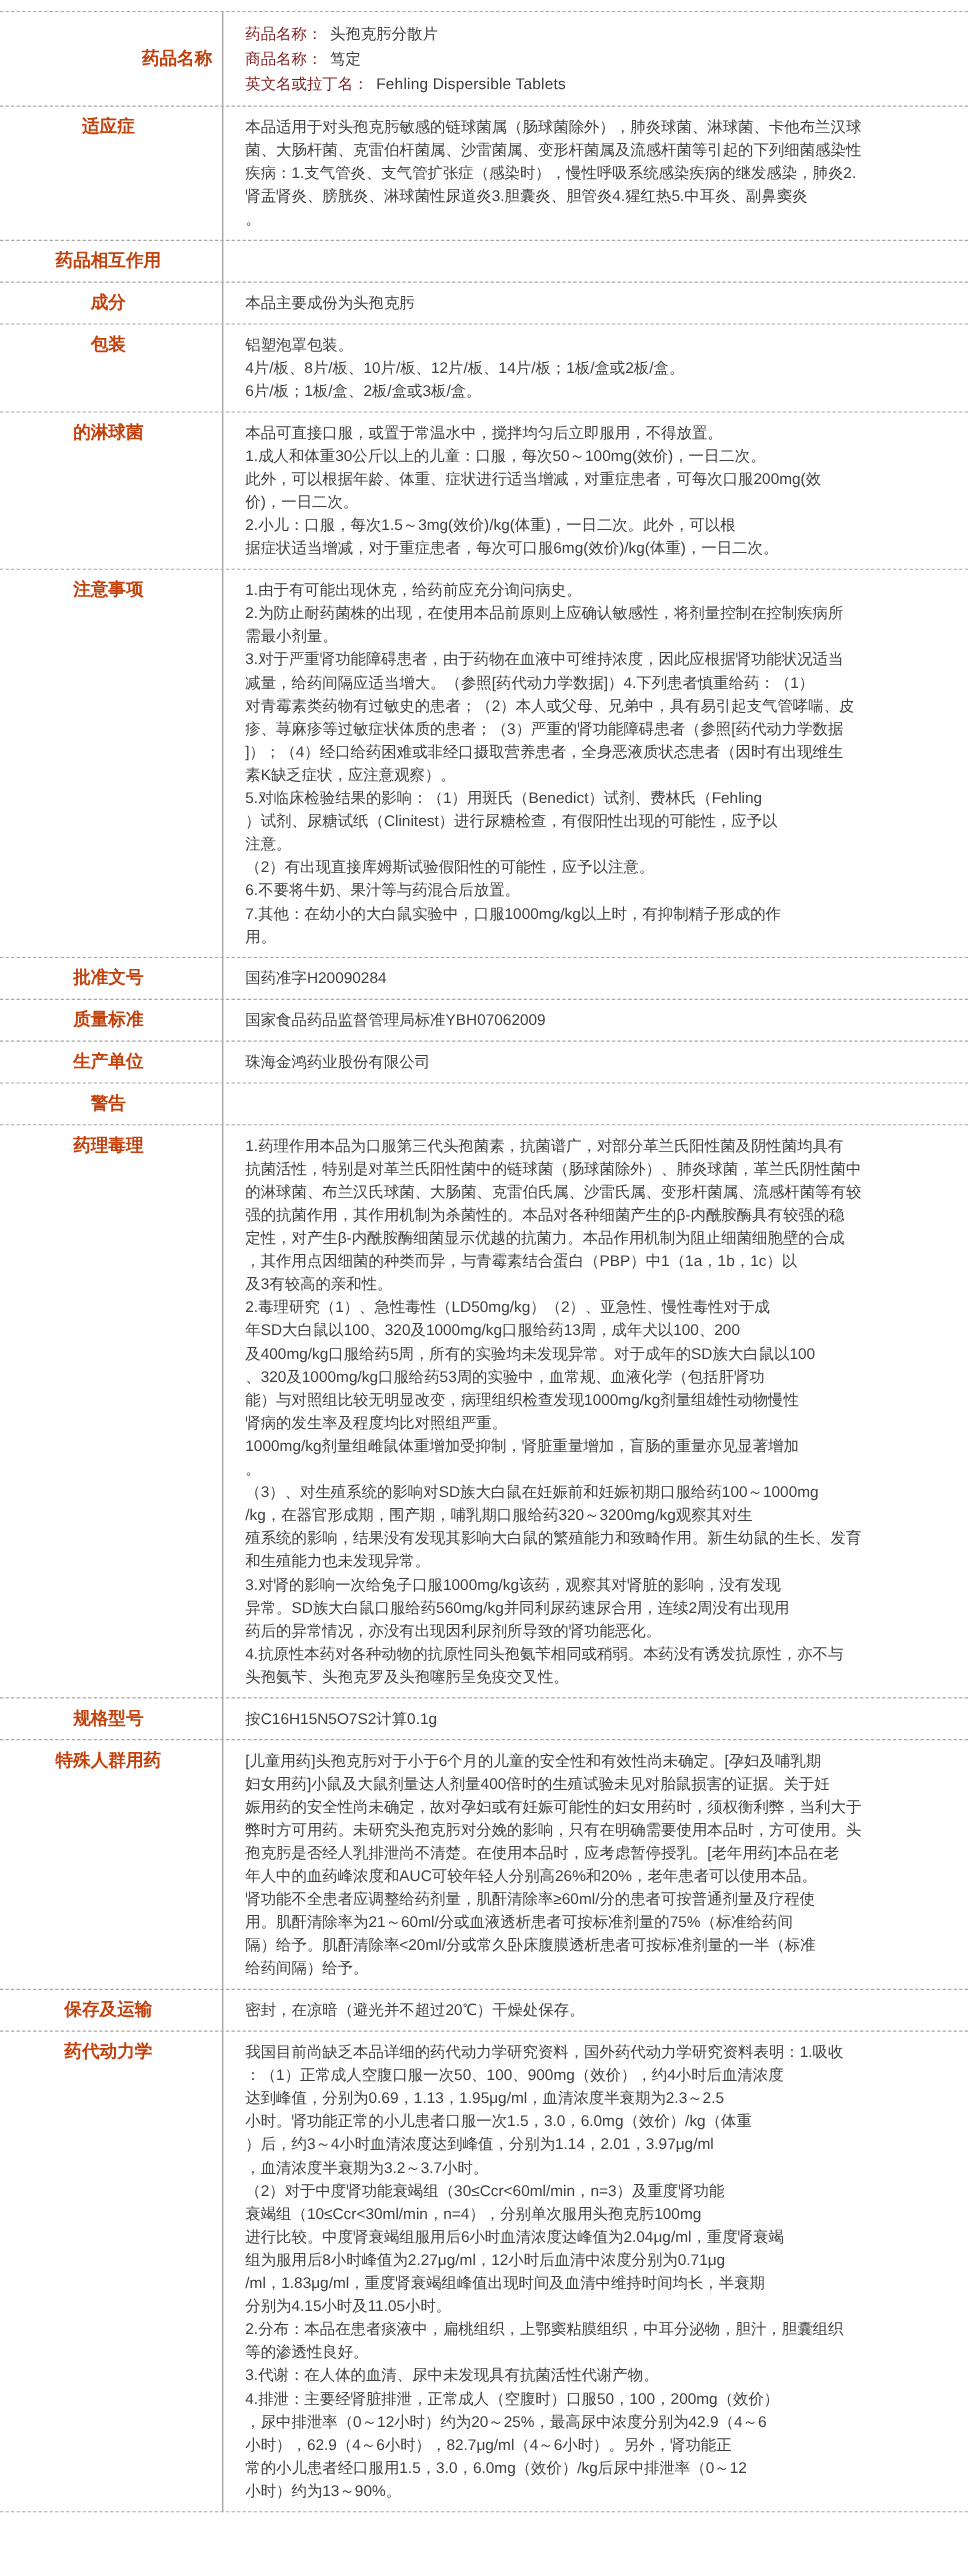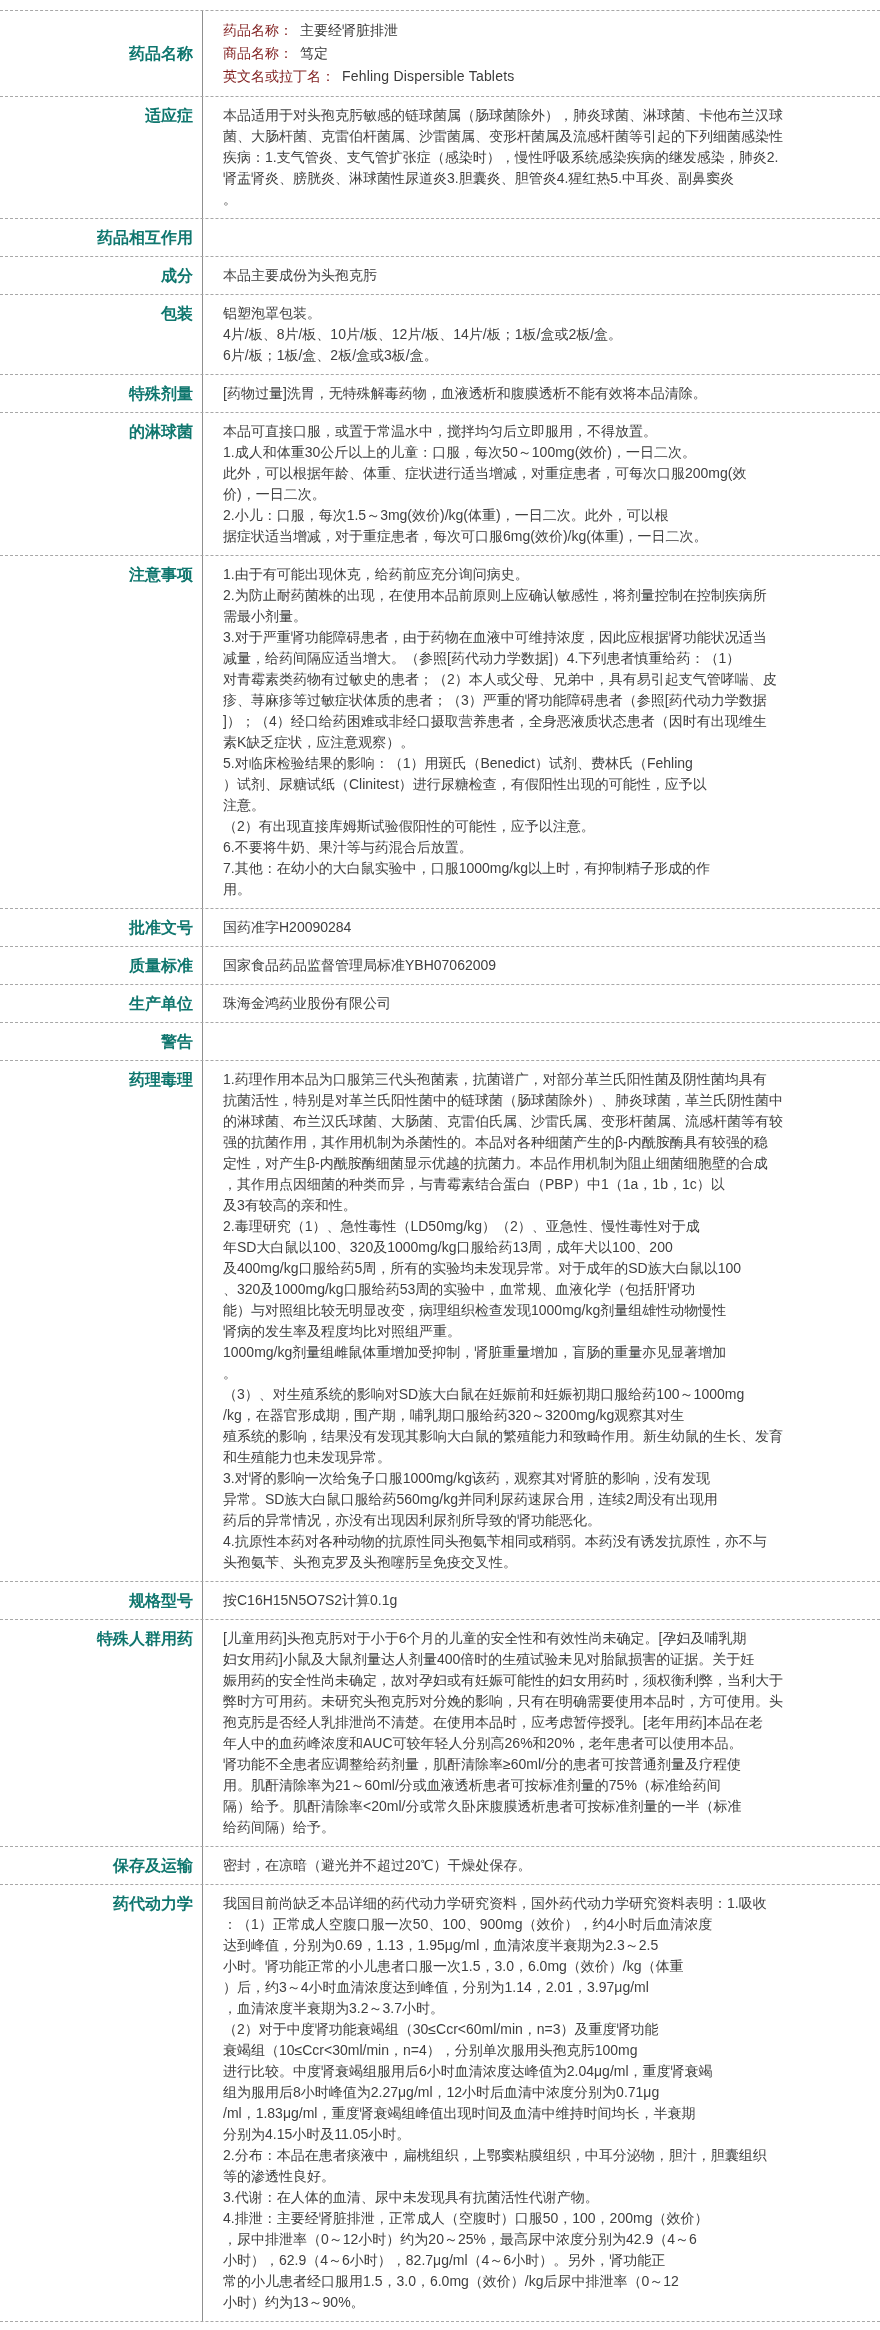--- a/index.html
+++ b/index.html
@@ -15,26 +15,26 @@
   }
   .row {
     display: flex;
     border-bottom: 1px dashed #a8a8a8;
   }
   .label-cell {
     width: 203px;
     flex: none;
     box-sizing: border-box;
     border-right: 1px solid #8f8f8f;
-    text-align: right;
+    text-align: center;
     padding: 8px 9px 8px 4px;
     font-weight: bold;
     font-size: 16px;
     line-height: 21px;
-    color: #0f766e;
+    color: #c2410c;
   }
   .content-cell {
     flex: 1;
     box-sizing: border-box;
     padding: 8px 18px 8px 20px;
     font-size: 14px;
     line-height: 21px;
     white-space: pre-wrap;
     word-break: break-all;
     color: #404040;
@@ -53,21 +53,21 @@
 </style>
 </head>
 <body>
 
 <div class="table">
 
   <div class="row row-first">
     <div class="label-cell">药品名称</div>
     <div class="content-cell">
       <div class="field">
-        <span class="k">药品名称：</span><span class="v">主要经肾脏排泄</span>
+        <span class="k">药品名称：</span><span class="v">头孢克肟分散片</span>
       </div>
       <div class="field">
         <span class="k">商品名称：</span><span class="v">笃定</span>
       </div>
       <div class="field">
         <span class="k">英文名或拉丁名：</span><span class="v v-en">Fehling Dispersible Tablets</span>
       </div>
     </div>
   </div>
 
@@ -91,24 +91,20 @@
     <div class="content-cell">本品主要成份为头孢克肟</div>
   </div>
 
   <div class="row">
     <div class="label-cell">包装</div>
     <div class="content-cell">铝塑泡罩包装。
 4片/板、8片/板、10片/板、12片/板、14片/板；1板/盒或2板/盒。
 6片/板；1板/盒、2板/盒或3板/盒。</div>
   </div>
 
-  <div class="row">
-    <div class="label-cell">特殊剂量</div>
-    <div class="content-cell">[药物过量]洗胃，无特殊解毒药物，血液透析和腹膜透析不能有效将本品清除。</div>
-  </div>
 
 
   <div class="row">
     <div class="label-cell">的淋球菌</div>
     <div class="content-cell">本品可直接口服，或置于常温水中，搅拌均匀后立即服用，不得放置。
 1.成人和体重30公斤以上的儿童：口服，每次50～100mg(效价)，一日二次。
 此外，可以根据年龄、体重、症状进行适当增减，对重症患者，可每次口服200mg(效
 价)，一日二次。
 2.小儿：口服，每次1.5～3mg(效价)/kg(体重)，一日二次。此外，可以根
 据症状适当增减，对于重症患者，每次可口服6mg(效价)/kg(体重)，一日二次。</div>

